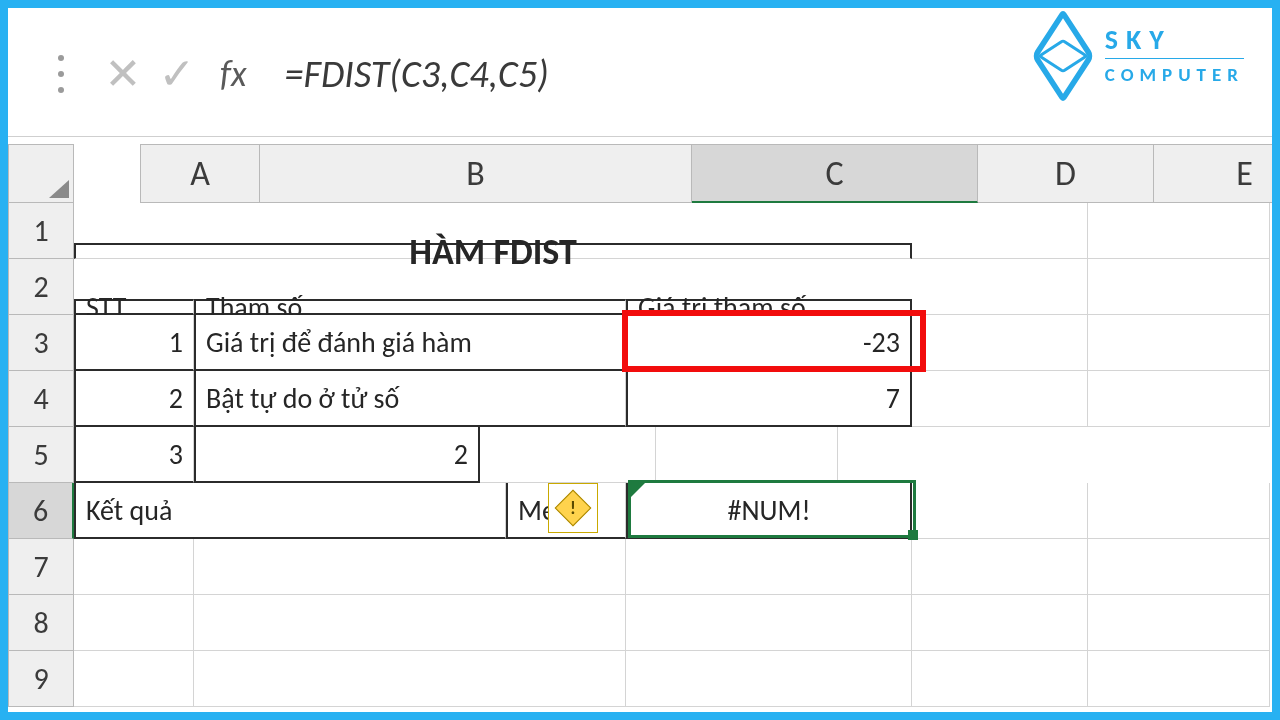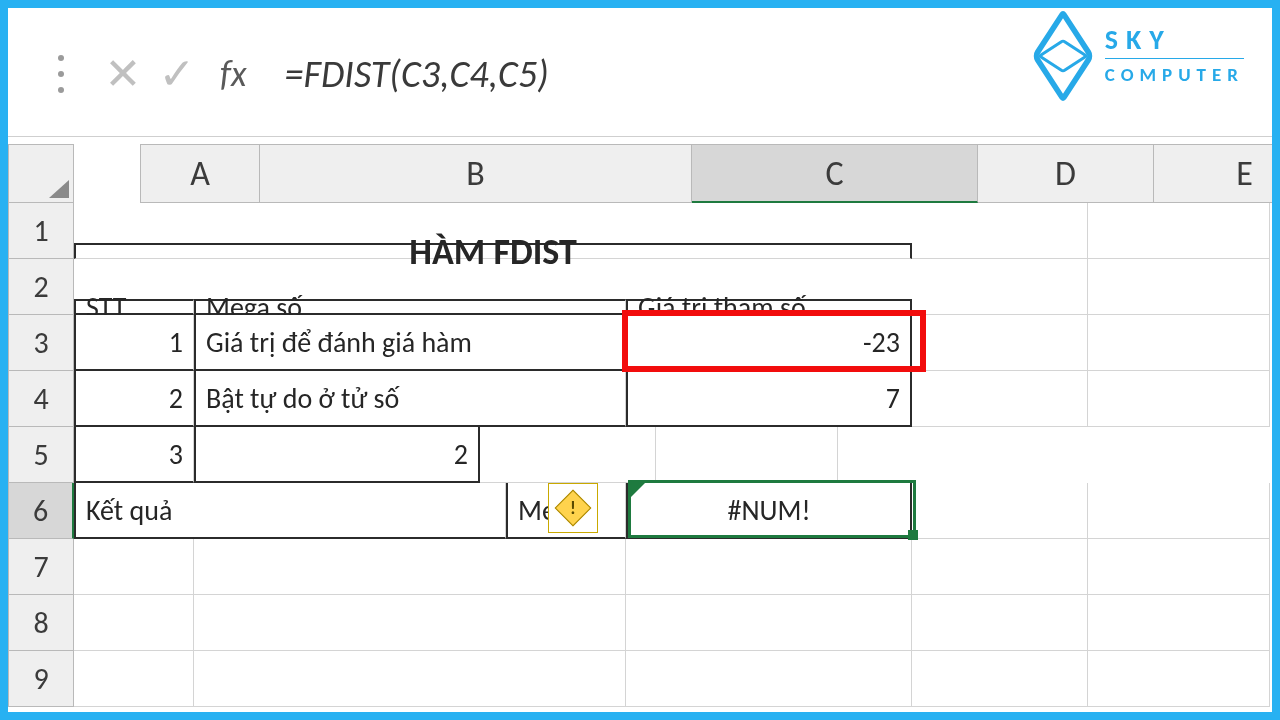--- a/index.html
+++ b/index.html
@@ -147,21 +147,21 @@
     <div class="row title-row">
       <div class="rowhead">1</div>
       <div class="cell big center tb-t tb-l tb-r" style="width:838px;">HÀM FDIST</div>
       <div class="cell wD"></div>
       <div class="cell wE"></div>
     </div>
 
     <div class="row">
       <div class="rowhead">2</div>
       <div class="cell wA tb-t tb-l tb-b">STT</div>
-      <div class="cell wB tb-t tb-l tb-b">Mega số</div>
+      <div class="cell wB tb-t tb-l tb-b">Tham số</div>
       <div class="cell wC tb-t tb-l tb-r tb-b">Giá trị tham số</div>
       <div class="cell wD"></div>
       <div class="cell wE"></div>
     </div>
 
     <div class="row">
       <div class="rowhead">3</div>
       <div class="cell wA right tb-l tb-b">1</div>
       <div class="cell wB tb-l tb-b">Giá trị để đánh giá hàm</div>
       <div class="cell wC right tb-l tb-r tb-b">-23</div>

